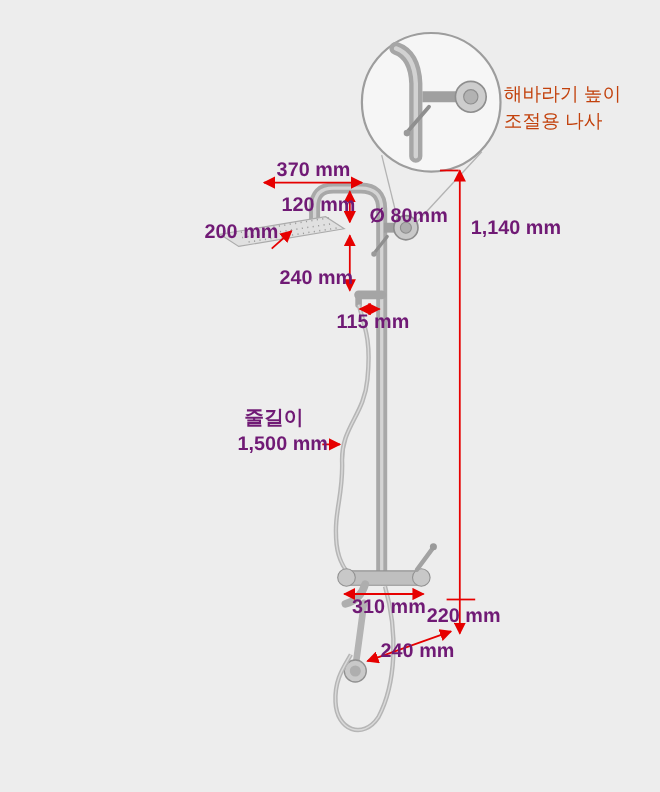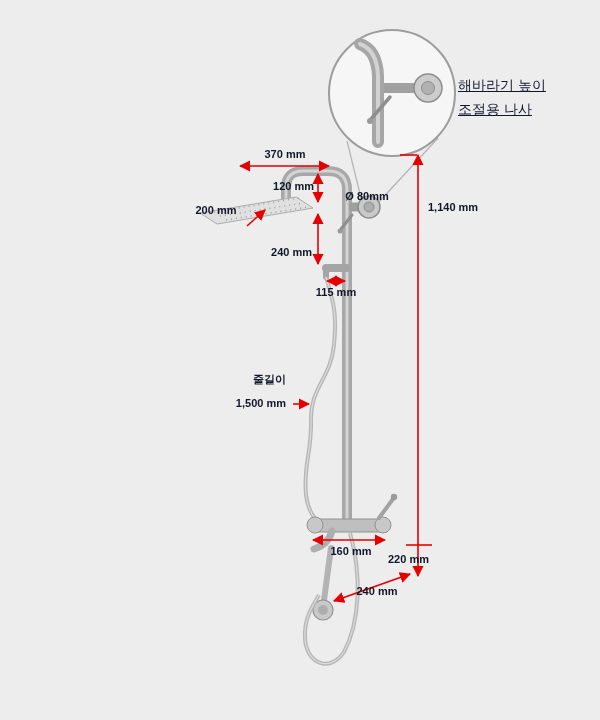--- a/index.html
+++ b/index.html
@@ -7,38 +7,37 @@
   .stage {
     position: relative;
     width: 600px; height: 720px;
     background: #ededed;
     font-family: "Liberation Sans", sans-serif;
     overflow: hidden;
   }
   .stage svg.art { position: absolute; left: 0; top: 0; }
   .dim {
     position: absolute;
-    color: #0f172a;
+    color: #701a75;
     font-weight: bold;
-    font-size: 11px;
+    font-size: 18px;
     white-space: nowrap;
     line-height: 14px;
   }
   .dim.c { text-align: center; }
-  .dim.r { text-align: right; }
+  .dim.r { }
   .callout-line {
     position: absolute;
     left: 458px;
     width: 140px;
-    color: #0f172a;
-    font-size: 14px;
+    color: #c2410c;
+    font-size: 17px;
     font-weight: 500;
     line-height: 15px;
     white-space: nowrap;
-    text-decoration: underline;
   }
 </style>
 </head>
 <body>
 
 <div class="stage">
 
   <svg class="art" width="600" height="720" viewBox="0 0 600 720">
     <defs>
       <marker id="ar" viewBox="0 0 10 10" refX="9" refY="5" markerWidth="7" markerHeight="7" orient="auto-start-reverse">
@@ -132,17 +131,17 @@
 
   <div class="dim c" style="left:240px; top:147px; width:90px;">370 mm</div>
   <div class="dim r" style="left:256px; top:179px; width:58px;">120 mm</div>
   <div class="dim c" style="left:336px; top:189px; width:62px;">Ø 80mm</div>
   <div class="dim c" style="left:186px; top:203px; width:60px;">200 mm</div>
   <div class="dim r" style="left:254px; top:245px; width:58px;">240 mm</div>
   <div class="dim c" style="left:306px; top:285px; width:60px;">115 mm</div>
   <div class="dim" style="left:428px; top:200px;text-align:center;">1,140 mm</div>
   <div class="dim r" style="left:222px; top:372px; width:64px;">줄길이</div>
   <div class="dim r" style="left:216px; top:396px; width:70px;">1,500 mm</div>
-  <div class="dim c" style="left:320px; top:544px; width:62px;">160 mm</div>
+  <div class="dim c" style="left:320px; top:544px; width:62px;">310 mm</div>
   <div class="dim" style="left:388px; top:552px;">220 mm</div>
   <div class="dim c" style="left:346px; top:584px; width:62px;">240 mm</div>
 
 </div>
 
 </body></html>

